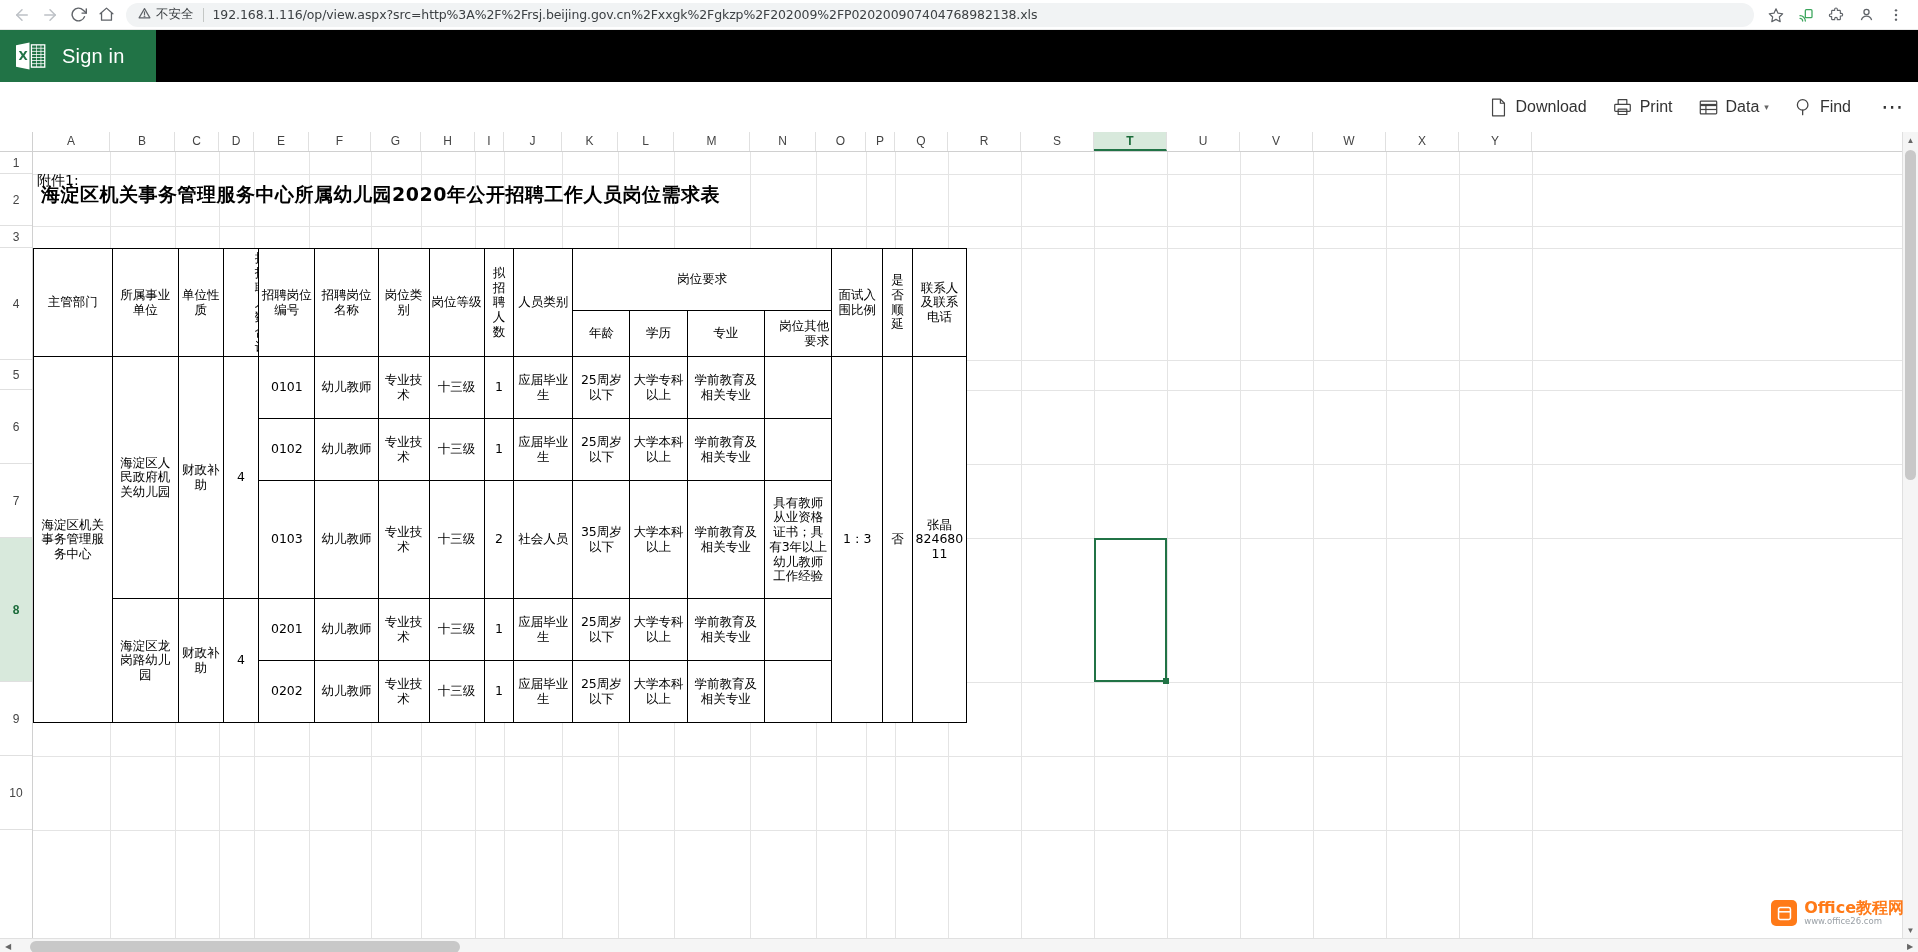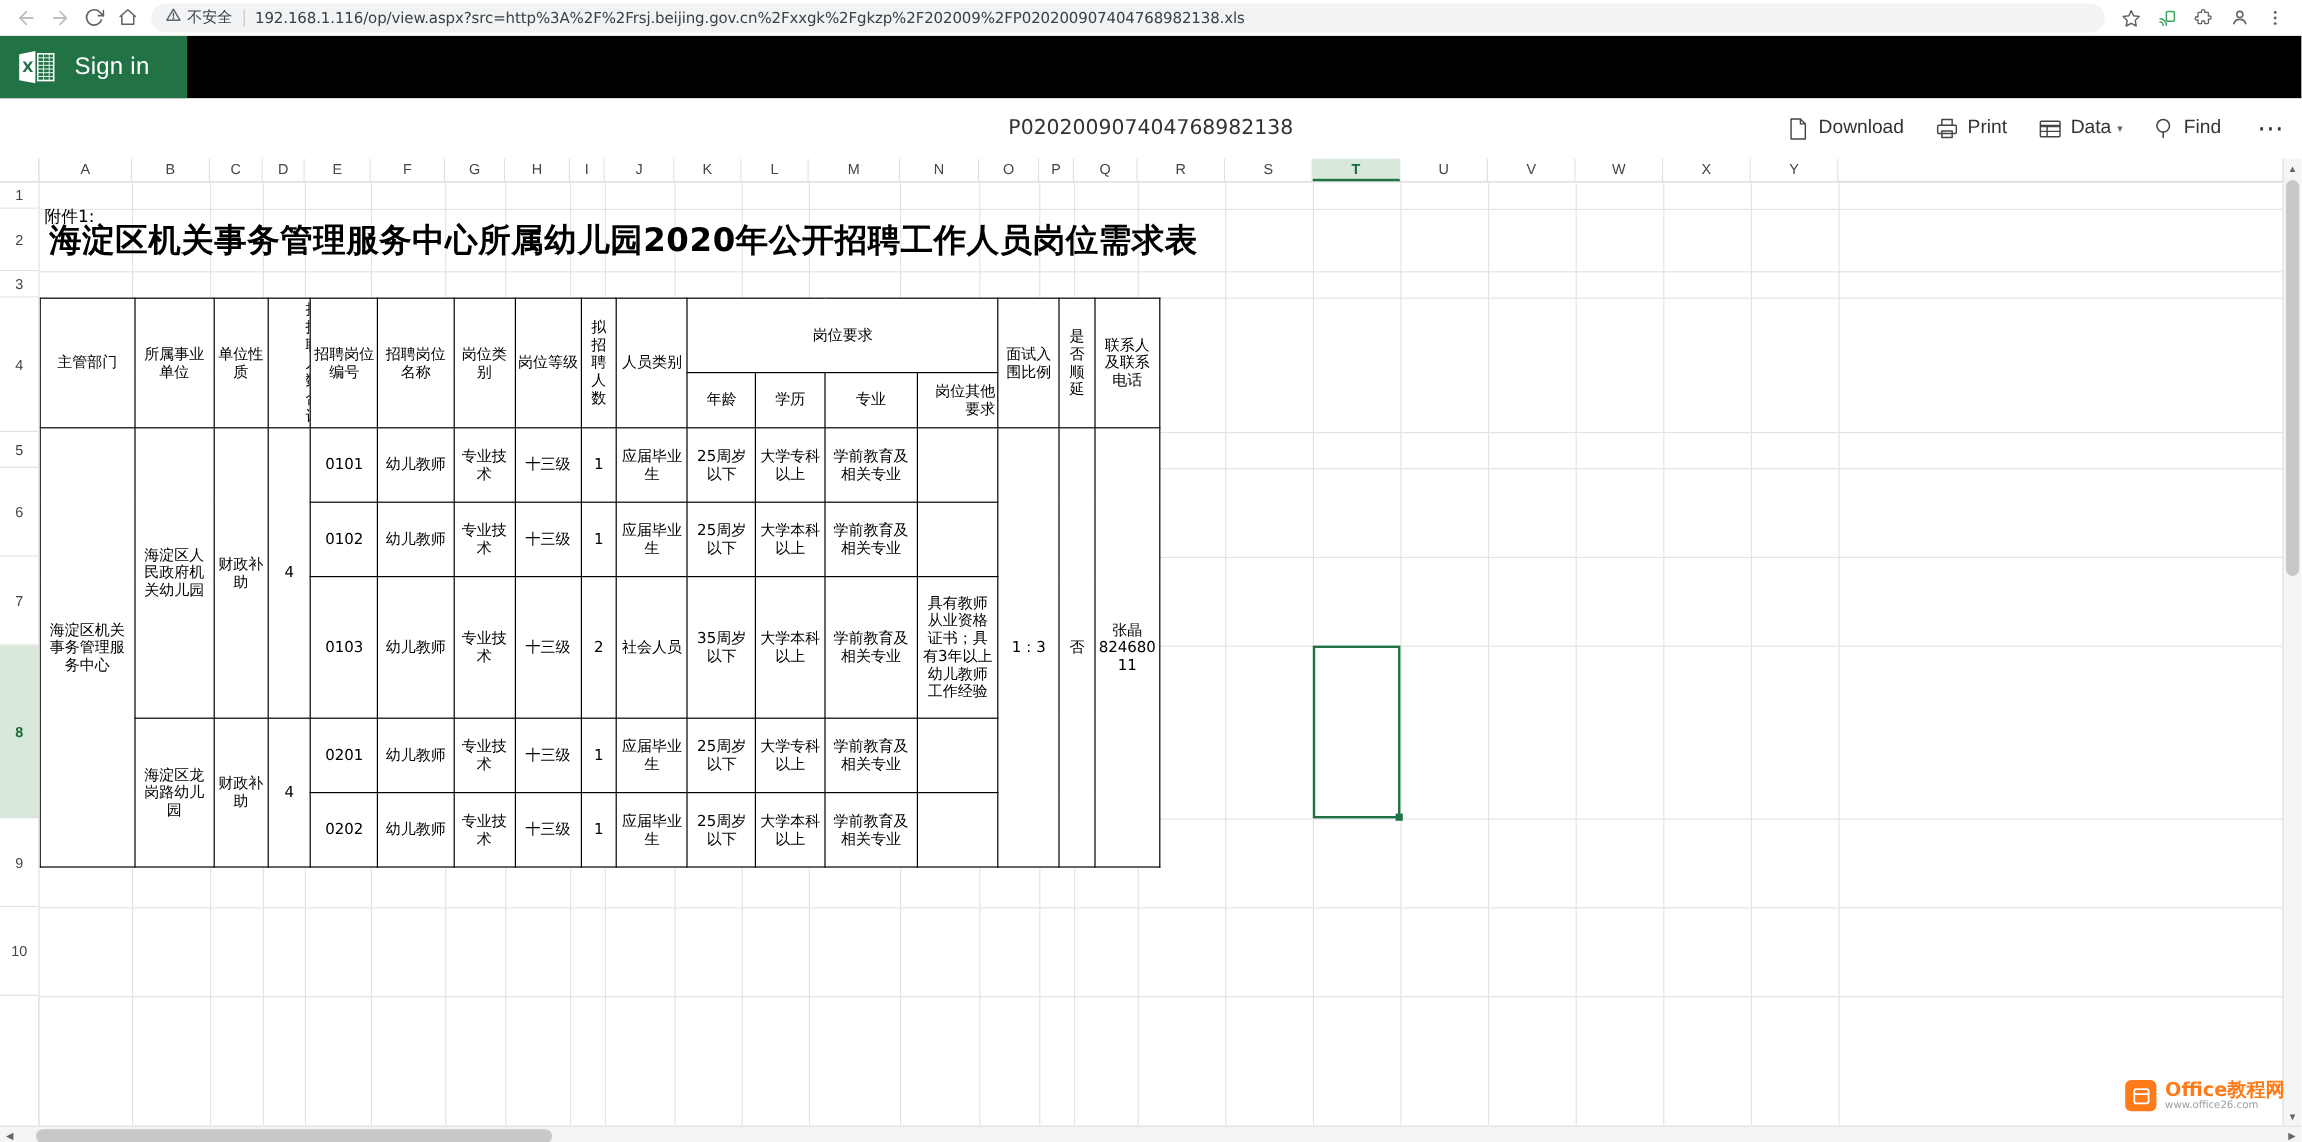--- a/index.html
+++ b/index.html
@@ -99,21 +99,21 @@
   .gridlines { position: absolute; inset: 0; }
   .gl-v { position: absolute; top: 0; bottom: 0; width: 1px; background: #e4e4e4; }
   .gl-h { position: absolute; left: 0; right: 0; height: 1px; background: #e4e4e4; }
 
   
   .doc-note {
     position: absolute; font-size: 14px; color: #000;
     font-family: "DejaVu Sans", sans-serif;
   }
   .doc-title-big {
-    position: absolute; font-size: 27px; font-weight: bold; color: #000;
+    position: absolute; font-size: 19px; font-weight: bold; color: #000;
     white-space: nowrap; font-family: "DejaVu Sans", sans-serif; letter-spacing: .5px;
   }
   table.xl-table {
     position: absolute; border-collapse: collapse; table-layout: fixed;
     font-family: "DejaVu Sans", sans-serif; background: #ffffff;
   }
   table.xl-table td {
     border: 1px solid #000000; text-align: center; vertical-align: middle;
     font-size: 12.5px; color: #000; padding: 2px 2px; line-height: 1.18;
     word-break: break-all; overflow: hidden;
@@ -288,21 +288,20 @@
             <rect x="22.7" y="25.1" width="3.9" height="2.3"></rect>
             <rect x="27.3" y="25.1" width="2.8" height="2.3"></rect>
         </g>
       </svg>
     </span>
     <span class="xl-signin">Sign in</span>
   </div>
 </div>
 
 <div class="cmd-bar">
-  <div class="doc-title">P020200907404768982138</div>
   <div class="cmd-actions">
 
     <div class="cmd-item">
       <span class="glyph">
         <svg width="17" height="19" viewBox="0 0 20 22" fill="none" stroke="#444" stroke-width="1.4" stroke-linejoin="round">
           <path d="M3 1.2 H12.2 L17 6 V20.8 H3 Z"></path>
             <path d="M12.2 1.2 V6 H17"></path>
         </svg>
       </span>
       <span>Download</span>

